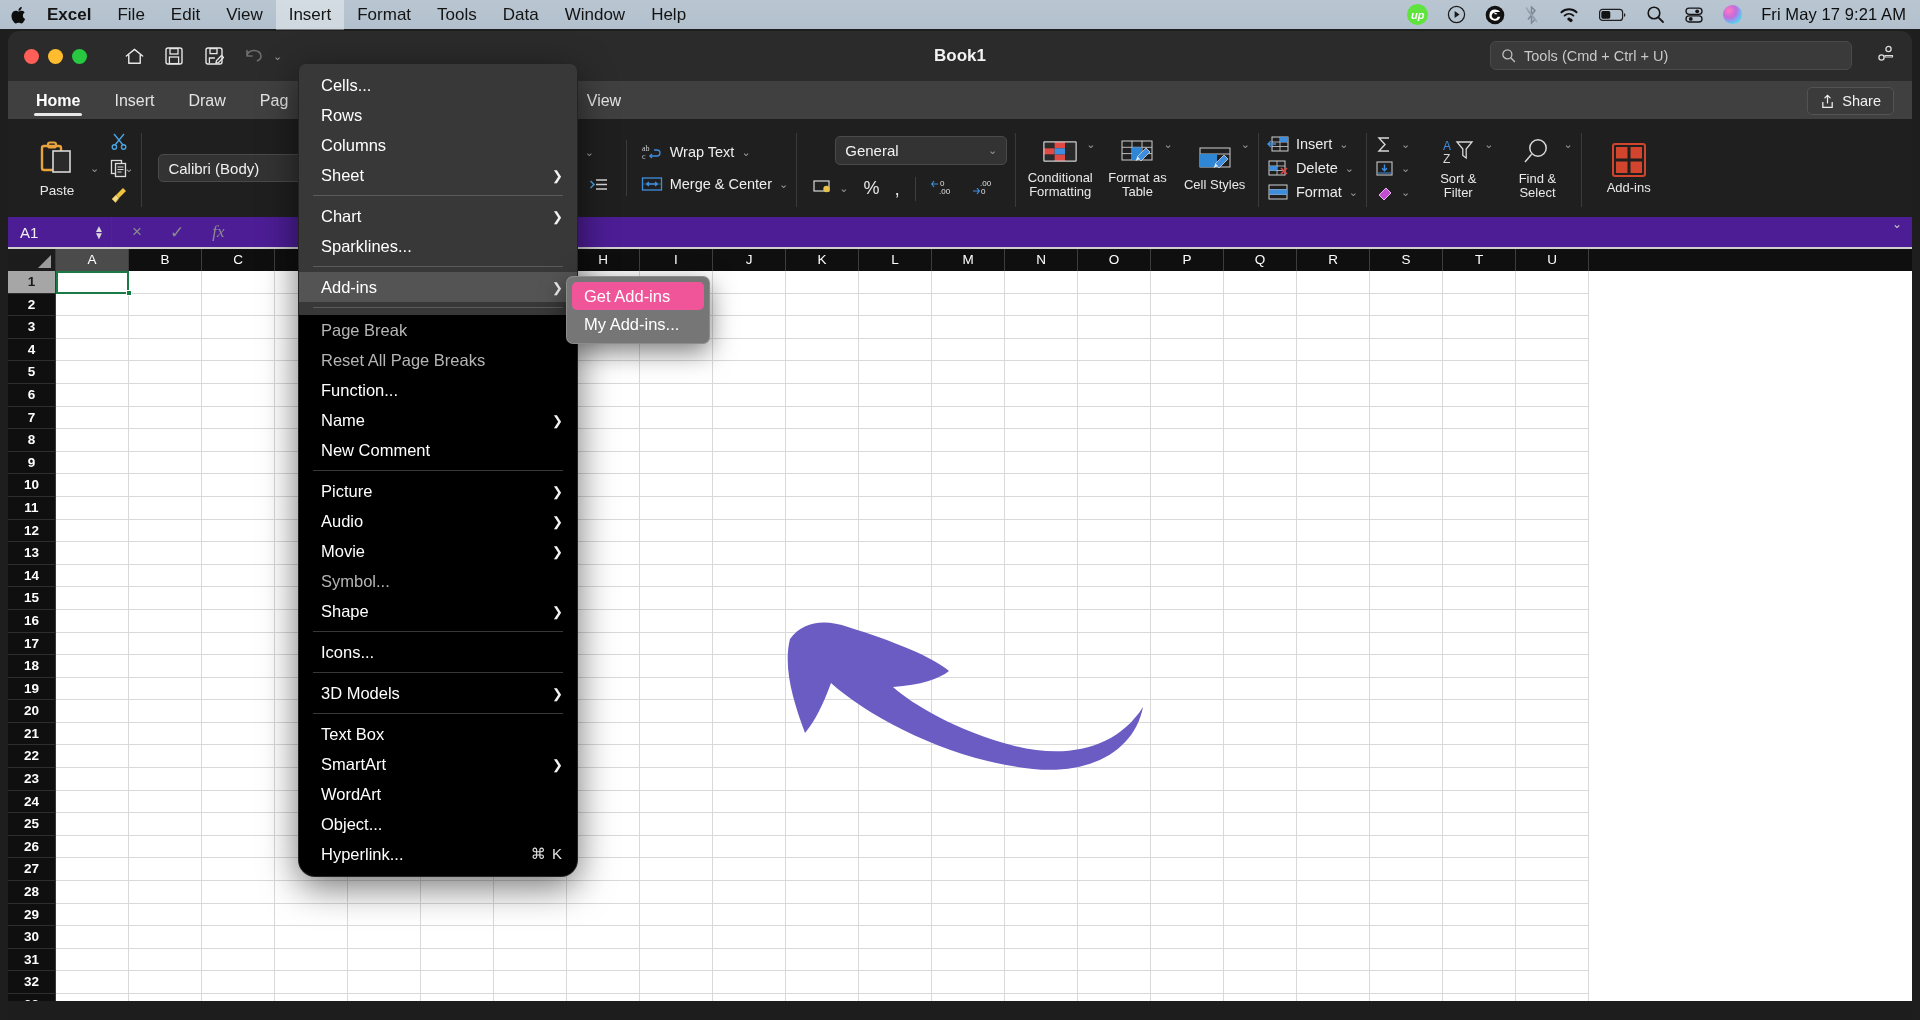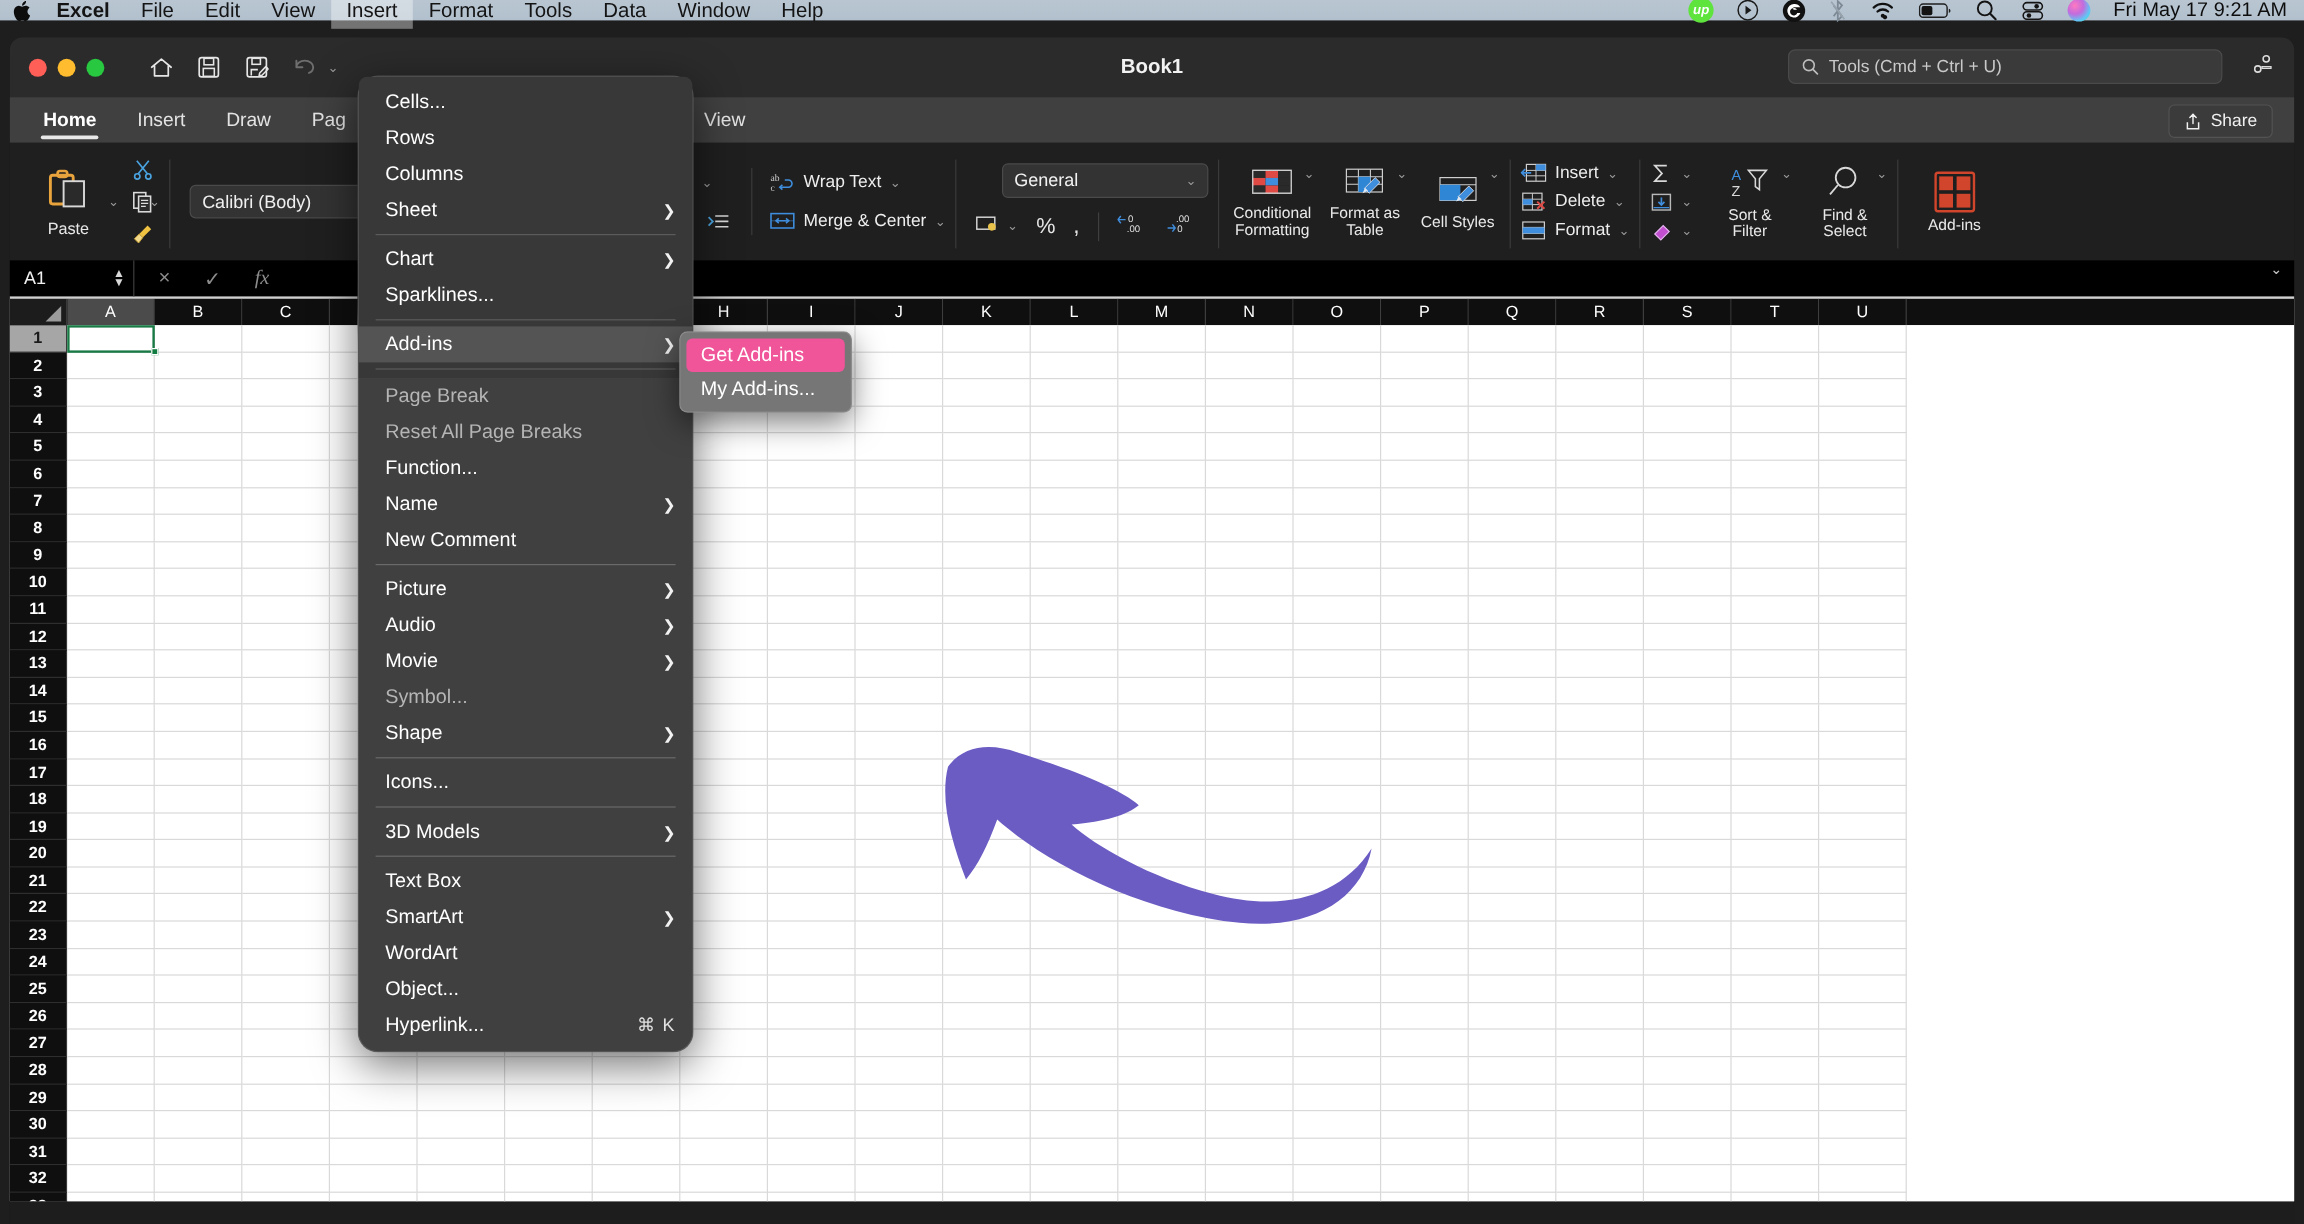--- a/index.html
+++ b/index.html
@@ -6,21 +6,21 @@
   html, body {
     width: 1920px; height: 1020px;
     font-family: "Liberation Sans", sans-serif;
     overflow: hidden;
     background: #1e1e1e;
   }
   #app { position: relative; width: 1920px; height: 1020px; }
 
   
   .macbar {
-    position: absolute; top: 0; left: 0; width: 1920px; height: 17px;
+    position: absolute; top: 0; left: 0; width: 1920px; height: 29px;
     background: linear-gradient(180deg,#b9c6d2 0%,#b2c0cd 100%);
     display: flex; align-items: center; color: #0b0b0b;
     font-size: 17px;
   }
   .macbar .left { display: flex; align-items: center; height: 31px; }
   .macbar .mitem {
     padding: 0 13px; height: 31px; line-height: 31px;
     white-space: nowrap; font-size: 17px; color: #141414;
   }
   .macbar .mitem.app { font-weight: bold; }
@@ -131,21 +131,21 @@
     display: flex; flex-direction: column; align-items: center; justify-content: center;
     width: 72px; font-size: 13px; line-height: 14px; text-align: center; color: #e9e9e9;
     gap: 3px;
   }
 
   .editcol { display: flex; flex-direction: column; gap: 6px; }
   .edit-item { display: flex; align-items: center; gap: 7px; font-size: 14.5px; color: #ececec; }
 
   
   .formulabar {
-    height: 32px; background: #000000; display: flex; 
+    height: 32px; background: #4c1d95; display: flex; 
     border-bottom: 2px solid #cfcfcf; position: relative;
   }
   .namebox {
     width: 104px; height: 100%; display: flex; align-items: center; justify-content: space-between;
     padding: 0 7px 0 12px; color: #f0f0f0; font-size: 15px; border-right: 1px solid #3d3d3d;
   }
   .spin { display: flex; flex-direction: column; line-height: 7px; font-size: 10px; color: #d8d8d8; }
   .fb-icons { display: flex; align-items: center; gap: 28px; padding: 0 20px; color: #8c8c8c; font-size: 17px; }
   .fb-input { flex: 1; height: 100%; }
   .fb-collapse { position: absolute; right: 10px; color: #c9c9c9; font-size: 12px; }
@@ -186,21 +186,21 @@
     position: absolute; width: 6px; height: 6px; background: #107c41;
     border: 1px solid #fff; left: 70px; top: 19px;
   }
 
   
   .arrow-svg { position: absolute; left: 735px; top: 330px; pointer-events: none; }
 
   
   .menu {
     position: absolute; left: 290px; top: 32px; width: 280px;
-    background: #404040; border-radius: 17px; padding: 6px 0 7px 0;
+    background: #000000; border-radius: 17px; padding: 6px 0 7px 0;
     box-shadow: 0 10px 36px rgba(0,0,0,0.55);
     border: 1px solid rgba(255,255,255,0.14);
     backdrop-filter: blur(10px);
   }
   .mrow {
     height: 30px; display: flex; align-items: center; justify-content: space-between;
     padding: 0 14px 0 22px; font-size: 16.5px; color: #ffffff; white-space: nowrap;
   }
   .mrow.disabled { color: #b5b5b5; }
   .mrow.hl { background: rgba(255,255,255,0.14); }

